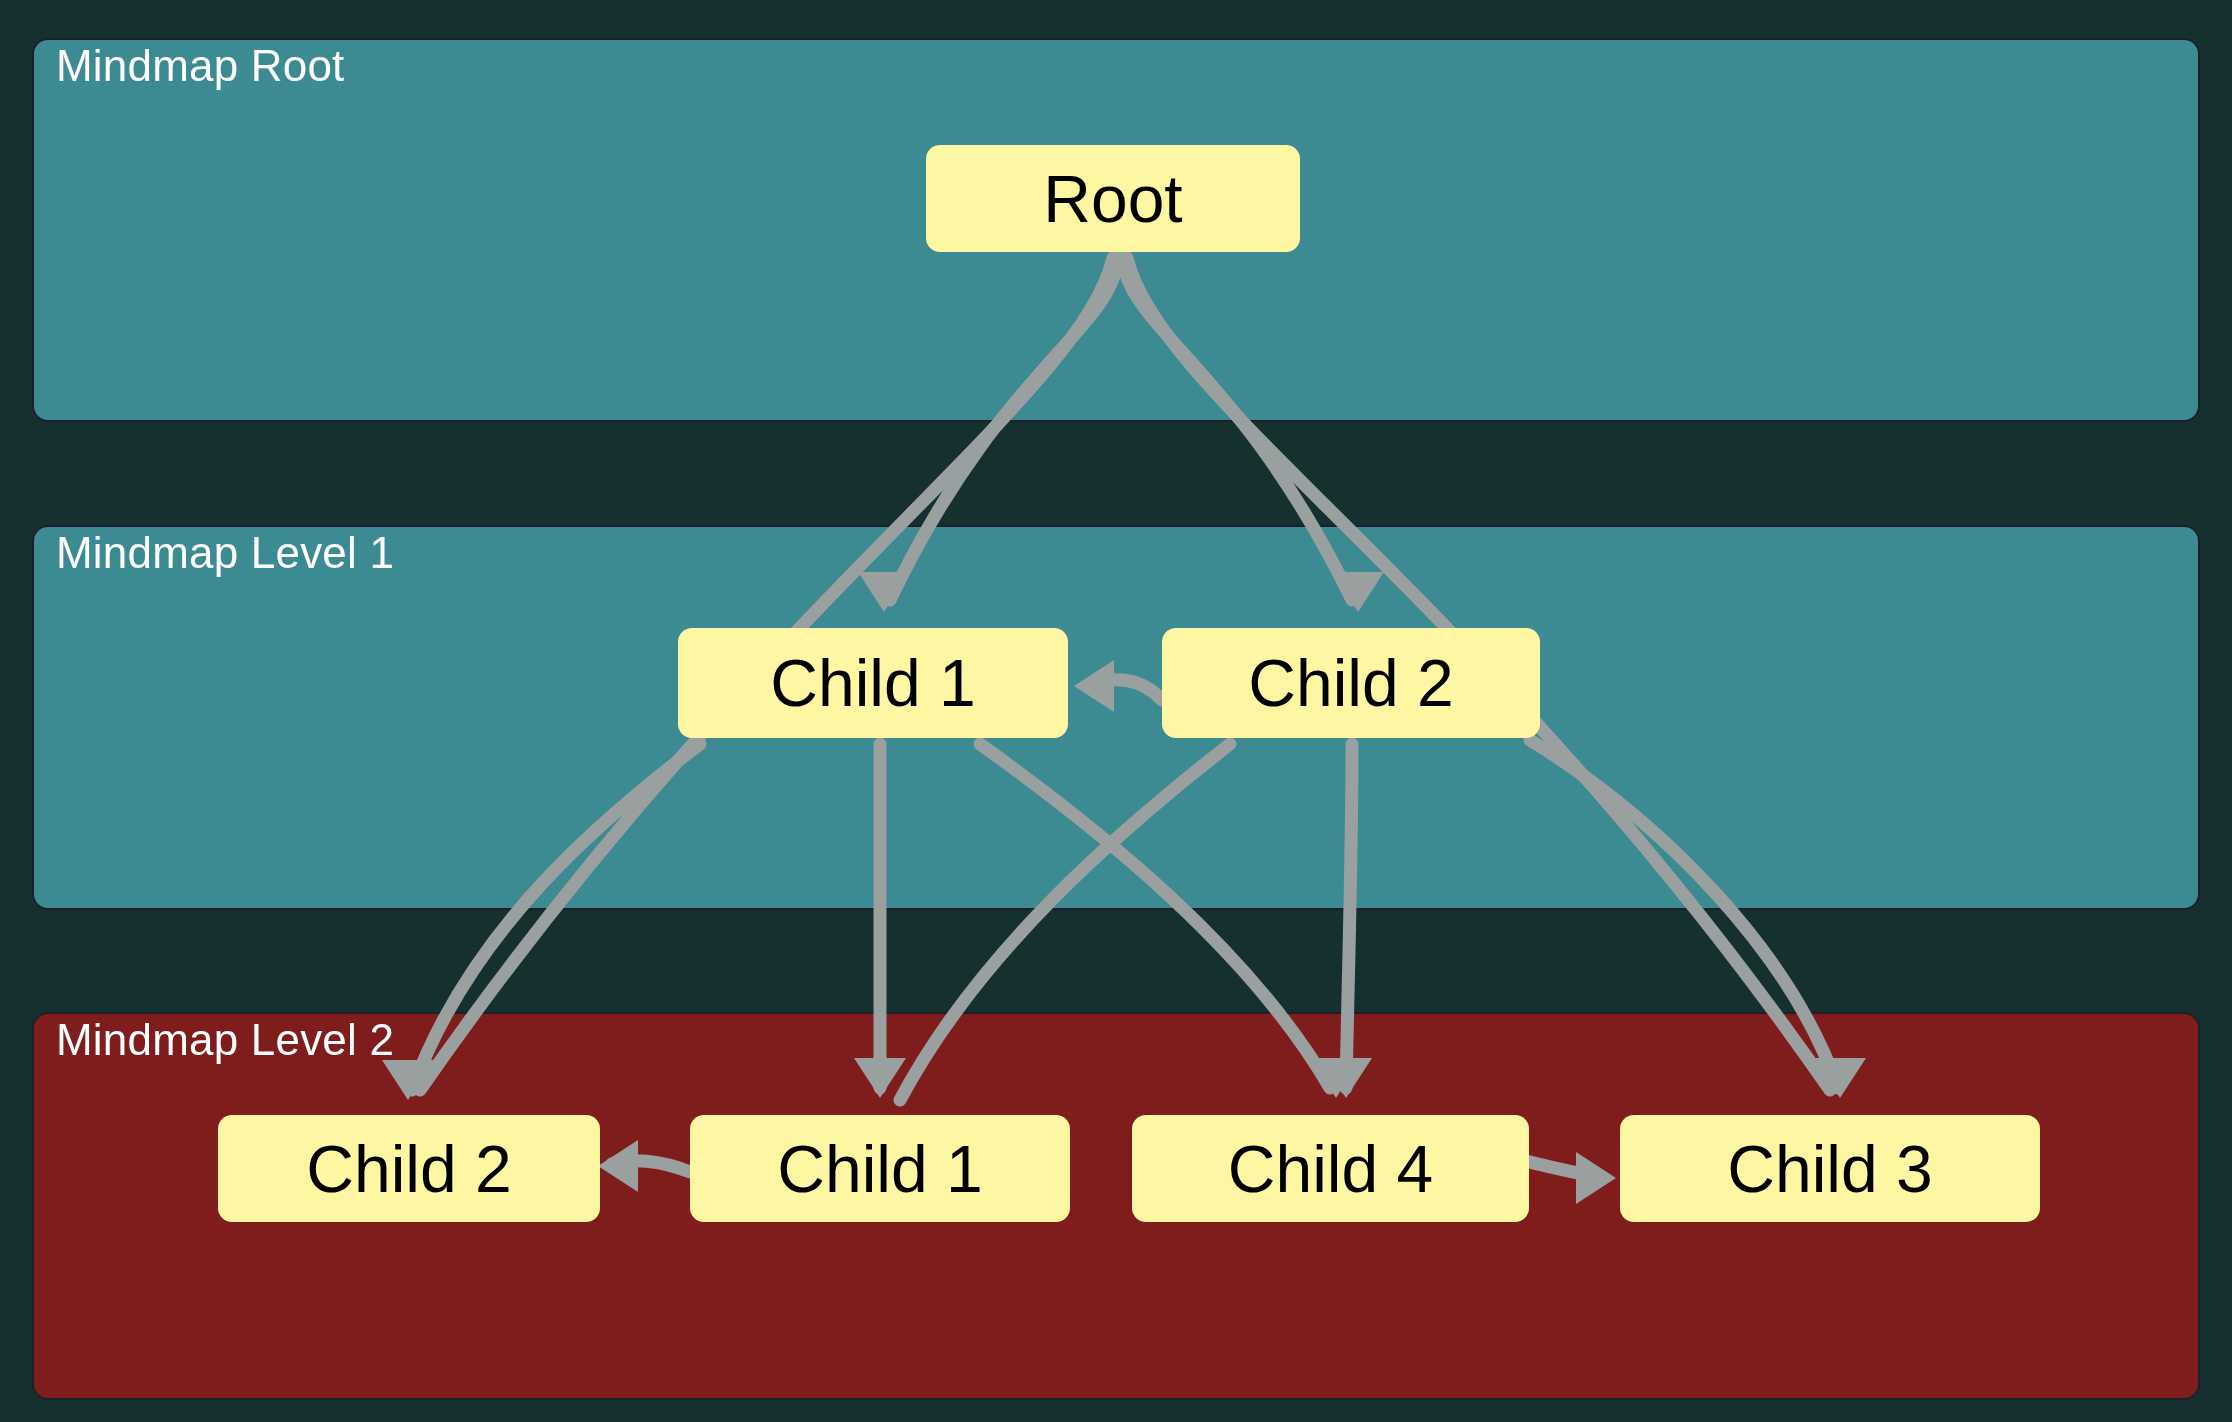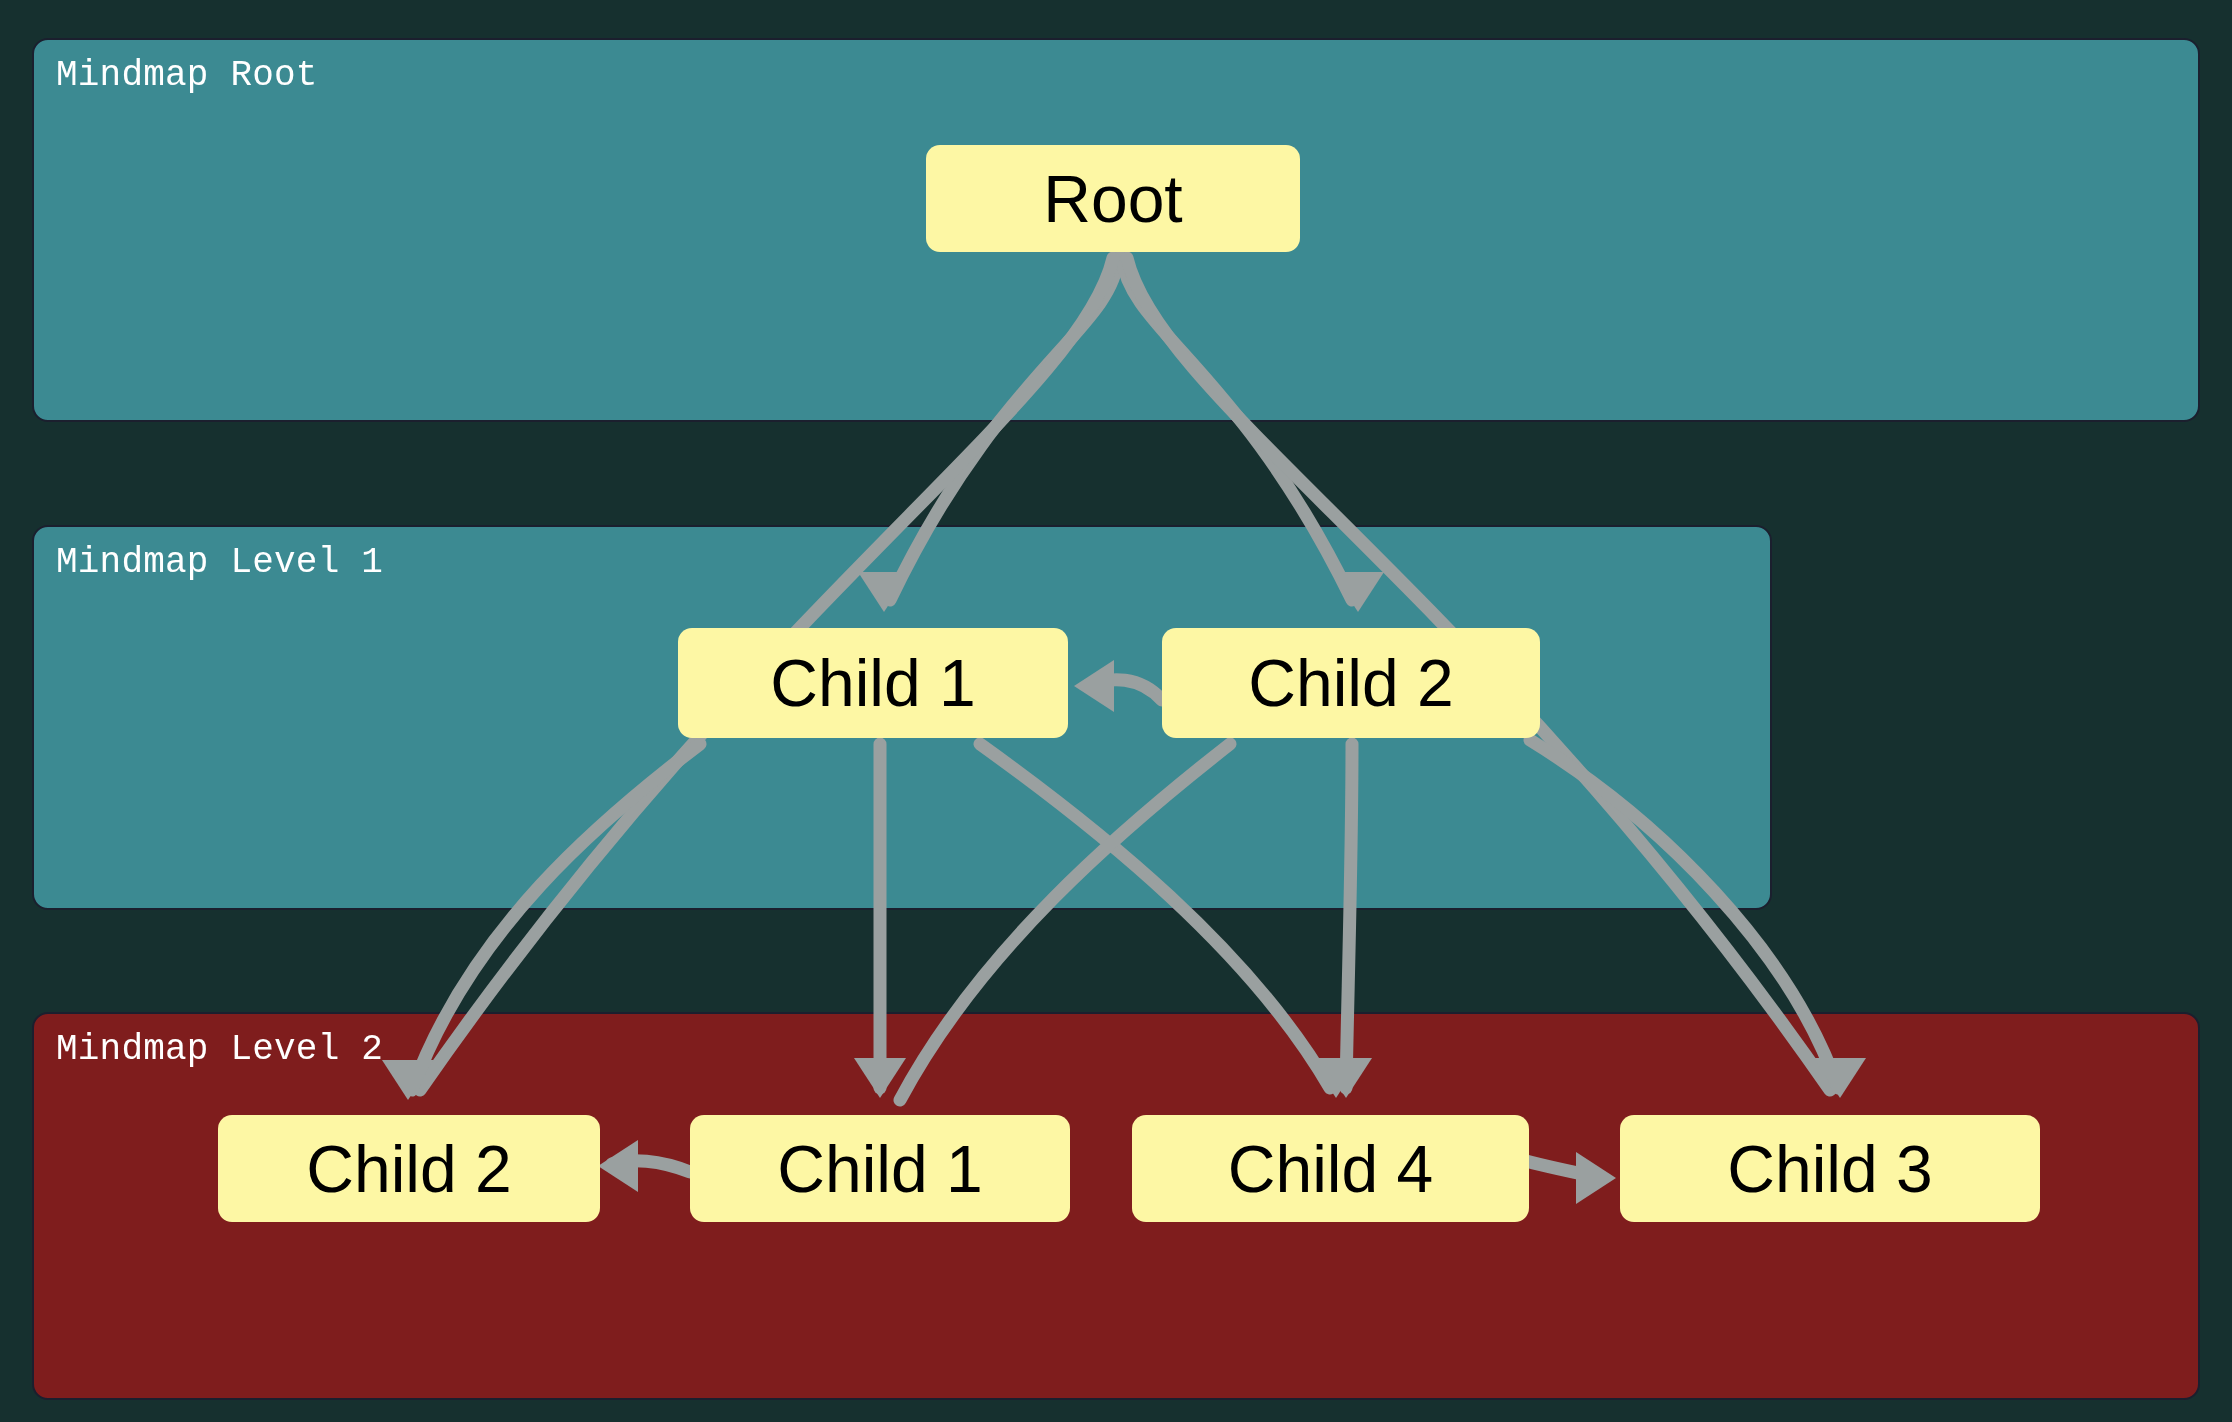--- a/index.html
+++ b/index.html
@@ -21,25 +21,25 @@
   .section {
     position: absolute;
     background: #3c8a92;
     border: 2px solid #1b1f2e;
     border-radius: 16px;
     box-sizing: border-box;
   }
   .section-label {
     position: absolute;
     left: 22px;
-    top: 14px;
+    top: 0;
     color: #ffffff;
-    font-size: 36px;
+    font-size: 44px;
     line-height: 1.2;
-    font-family: Liberation Mono, monospace;
+    font-family: Liberation Sans, sans-serif;
     white-space: nowrap;
     letter-spacing: 0.2px;
   }
   #edge-layer {
     position: absolute;
     left: 0;
     top: 0;
     width: 2232px;
     height: 1422px;
     pointer-events: none;
@@ -63,21 +63,21 @@
   }
 </style>
 </head>
 <body style="background: rgb(22, 48, 47);">
 
 <div id="stage" style="background: rgb(22, 48, 47);">
 
   <div class="section" id="sec-0" style="left: 32px; top: 38px; width: 2168px; height: 384px; background: rgb(60, 138, 146); border-color: rgb(27, 31, 46);">
     <span class="section-label" style="color: rgb(255, 255, 255);">Mindmap Root</span>
   </div>
-  <div class="section" id="sec-1" style="left: 32px; top: 525px; width: 1740px; height: 385px; background: rgb(60, 138, 146); border-color: rgb(27, 31, 46);">
+  <div class="section" id="sec-1" style="left: 32px; top: 525px; width: 2168px; height: 385px; background: rgb(60, 138, 146); border-color: rgb(27, 31, 46);">
     <span class="section-label" style="color: rgb(255, 255, 255);">Mindmap Level 1</span>
   </div>
   <div class="section" id="sec-2" style="left: 32px; top: 1012px; width: 2168px; height: 388px; background: #7f1d1d; border-color: rgb(27, 31, 46);">
     <span class="section-label" style="color: rgb(255, 255, 255);">Mindmap Level 2</span>
   </div>
 
   <svg id="edge-layer" viewBox="0 0 2232 1422" xmlns="http://www.w3.org/2000/svg">
       <g>
         <path d="M 1118 258 C 1112 330 1000 370 890 600" fill="none" stroke="#9AA0A0" stroke-width="13" stroke-linecap="round" stroke-linejoin="round"></path>
         <polygon points="858,572 910,572 884,612" fill="#9AA0A0"></polygon>

